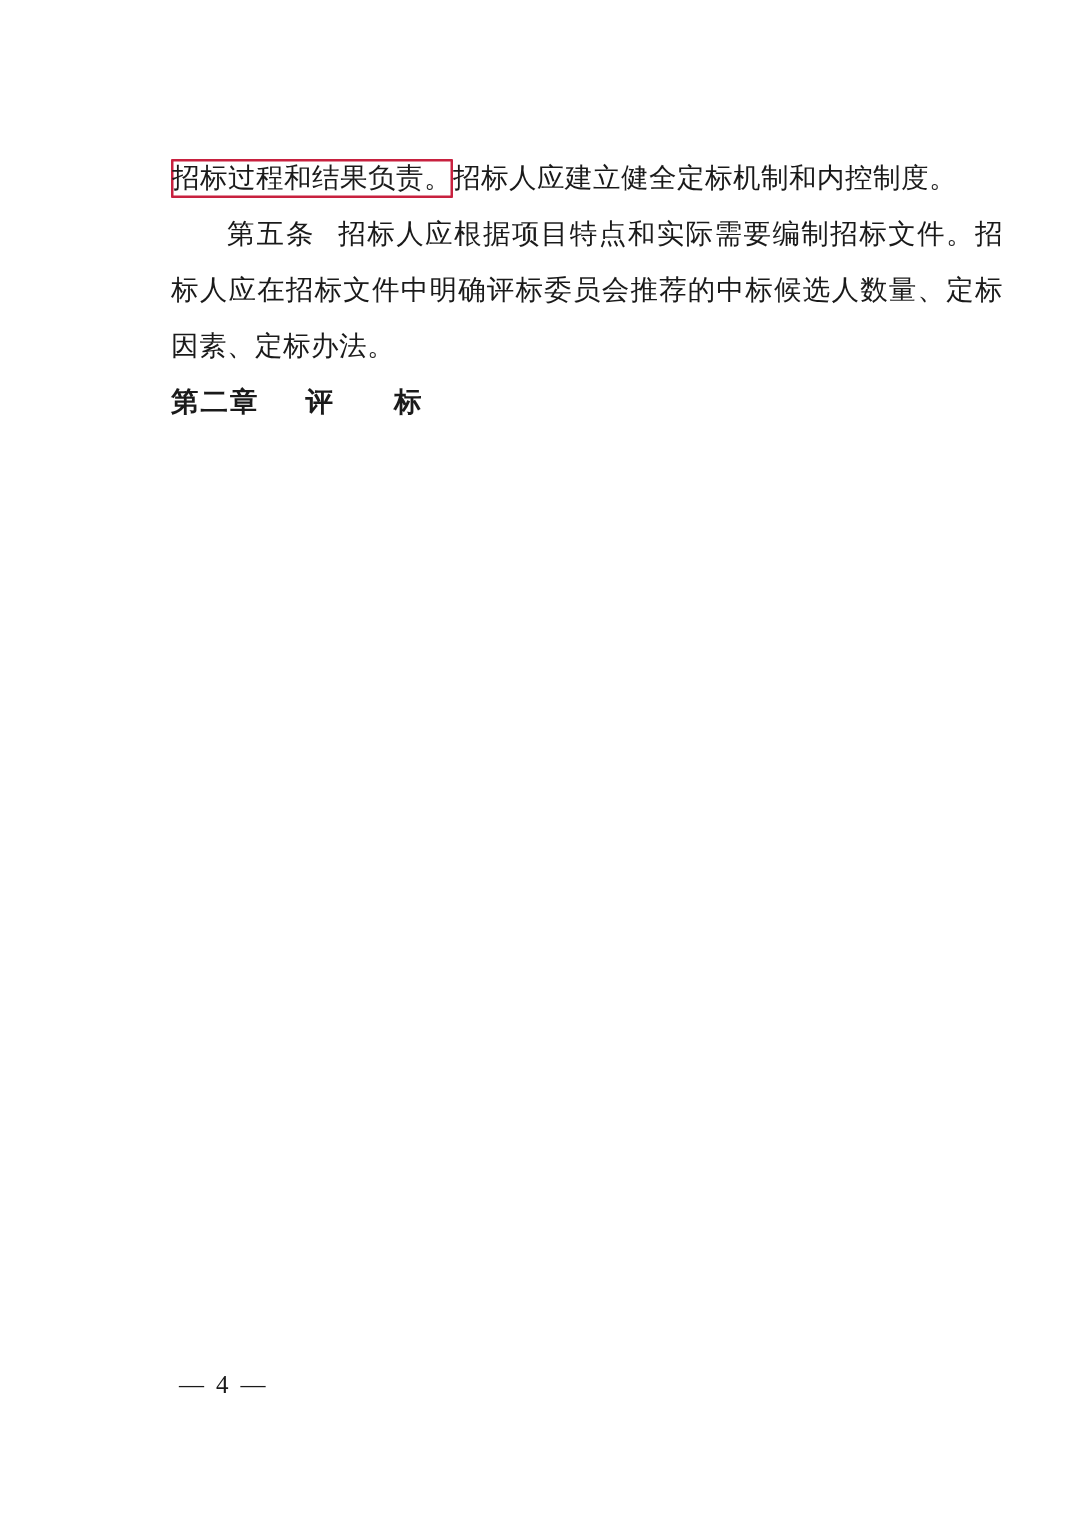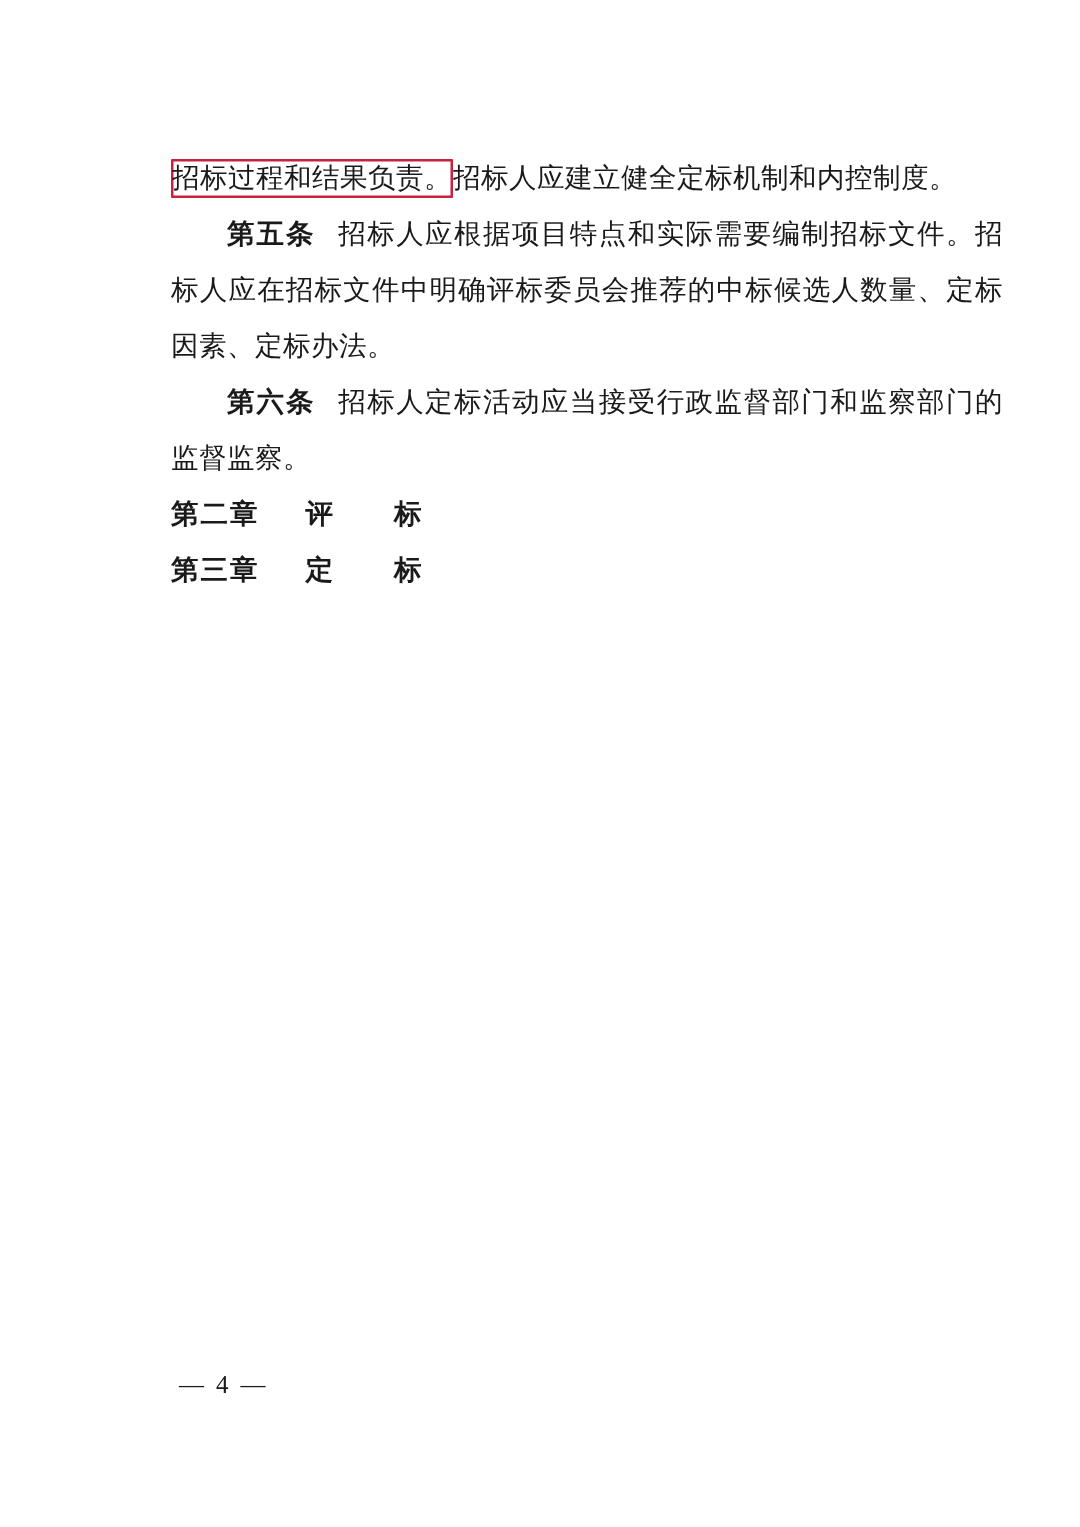--- a/index.html
+++ b/index.html
@@ -43,21 +43,21 @@
     margin: 0;
     text-align: left;
     font-weight: bold;
     letter-spacing: 2px;
   }
   .chapter .gap {
     display: inline-block;
     width: 46px;
   }
   .artno {
-    font-weight: bold;
+    font-weight: normal;
     letter-spacing: 1px;
   }
   .sp {
     display: inline-block;
     width: 22px;
   }
   .hl {
     position: relative;
     display: inline;
     box-shadow: inset 0 0 0 2.5px #c8213f;
@@ -85,34 +85,28 @@
 
     <p class="para">
       <span class="hl">招标过程和结果负责。</span><span>招标人应建立健全定标机制和内控制度。</span>
     </p>
 
 
     <p class="indent">
       <span class="artno">第五条</span><span class="sp"></span><span>招标人应根据项目特点和实际需要编制招标文件。招标人应在招标文件中明确评标委员会推荐的中标候选人数量、定标因素、定标办法。</span>
     </p>
 
-    <p class="indent">
-      <span class="artno">第六条</span><span class="sp"></span><span>招标人定标活动应当接受行政监督部门和监察部门的监督监察。</span>
-    </p>
 
     <p class="chapter">
       <span>第二章</span><span class="gap"></span><span>评　　标</span>
     </p>
 
 
 
 
-    <p class="chapter">
-      <span>第三章</span><span class="gap"></span><span>定　　标</span>
-    </p>
 
 
   </div>
 
   <div class="footer">
     <span class="dash">—</span><span>4</span><span class="dash">—</span>
   </div>
 </div>
 
 </body></html>

